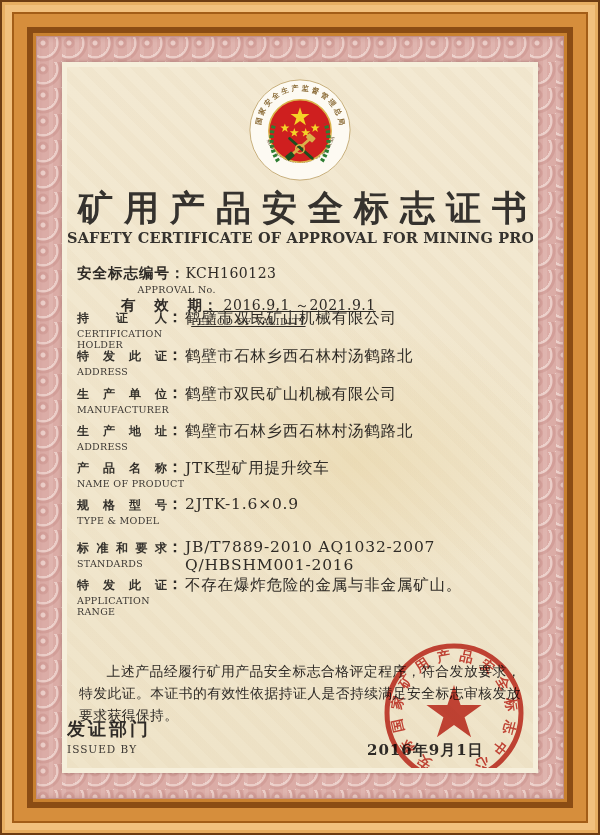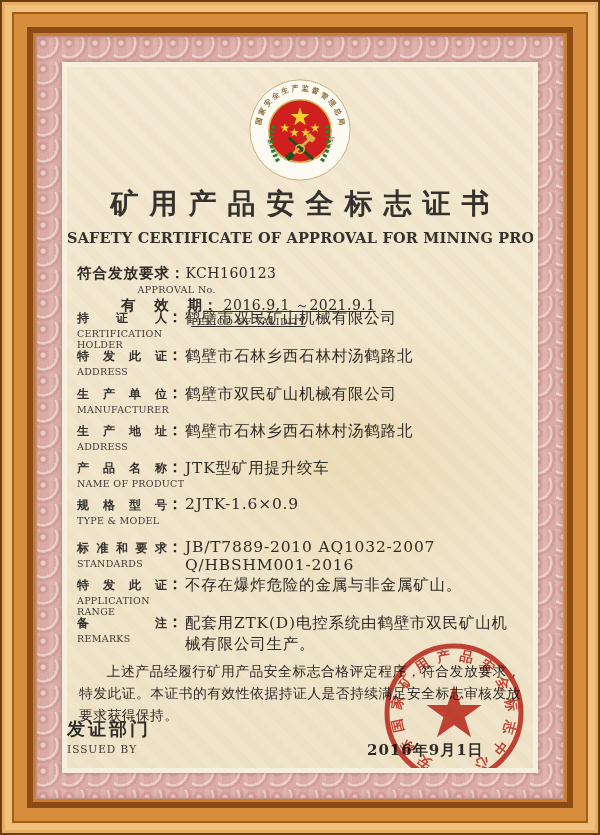--- a/index.html
+++ b/index.html
@@ -37,21 +37,21 @@
       radial-gradient(ellipse 280px 200px at 62% 56%, rgba(225,198,132,.28), transparent 70%),
       repeating-linear-gradient(45deg, rgba(213,188,146,.08) 0 9px, transparent 9px 18px),
       linear-gradient(#f3e9d2,#efe4c9);
   }
   .abs{position:absolute;}
 
   
   .emblem{left:0;right:0;margin:auto;top:11px;width:104px;height:104px;}
 
   
-  .title-zh{left:0;right:0;top:118px;text-align:center;font-size:28px;font-weight:bold;
+  .title-zh{left:0;right:0;top:118px;text-align:center;font-size:35px;font-weight:bold;
     letter-spacing:11px;padding-left:11px;color:#35322e;white-space:nowrap;}
   .title-en{left:0;right:0;top:162px;text-align:center;font-size:14.5px;font-weight:bold;color:#35322e;letter-spacing:.2px;white-space:nowrap;}
 
   
   .ap-row{left:10px;right:8px;top:196px;}
   .ap-zh{font-size:14.5px;font-weight:bold;letter-spacing:1px;}
   .ap-en{font-size:9.5px;letter-spacing:.4px;margin-top:1px;color:#3b3733;text-align:center;}
   .ap-val{font-size:14px;letter-spacing:.5px;}
   .ap-left{display:inline-block;vertical-align:top;}
   .ap-right{display:inline-block;vertical-align:top;margin-left:44px;text-decoration:underline;}
@@ -114,21 +114,21 @@
         <rect x="62" y="60" width="9" height="6" rx="1" transform="rotate(40 66 63)" fill="#d9b34a"></rect>
         <circle cx="55" cy="75" r="4.5" fill="none" stroke="#d9b34a" stroke-width="1.6"></circle>
       </g>
     </svg>
 
     <div class="abs title-zh">矿用产品安全标志证书</div>
     <div class="abs title-en">SAFETY CERTIFICATE OF APPROVAL FOR MINING PRODUCTS</div>
 
     <div class="abs ap-row">
       <div class="ap-left">
-        <span class="ap-zh">符合发放要求</span><span class="ap-zh">：</span><span class="ap-val">KCH160123</span>
+        <span class="ap-zh">安全标志编号</span><span class="ap-zh">：</span><span class="ap-val">KCH160123</span>
         <div class="ap-en">APPROVAL No.</div>
       </div>
       <div class="ap-right">
         <span class="ap-zh spread w82">有效期</span><span class="ap-zh">：</span>&nbsp;<span class="ap-val">2016.9.1 ～2021.9.1</span>
         <div class="ap-en">PERIOD OF VALIDITY</div>
       </div>
     </div>
 
     <div class="abs row" style="top:240px">
       <div class="label-block"><span class="zh-label">持证人</span><span class="colon">：</span>
@@ -155,24 +155,20 @@
         <div class="en-label">TYPE &amp; MODEL</div></div><div class="value">2JTK-1.6×0.9</div>
     </div>
     <div class="abs row" style="top:470px">
       <div class="label-block"><span class="zh-label">标准和要求</span><span class="colon">：</span>
         <div class="en-label">STANDARDS</div></div><div class="value">JB/T7889-2010 AQ1032-2007 Q/HBSHM001-2016</div>
     </div>
     <div class="abs row" style="top:507px">
       <div class="label-block"><span class="zh-label">特发此证</span><span class="colon">：</span>
         <div class="en-label">APPLICATION RANGE</div></div><div class="value">不存在爆炸危险的金属与非金属矿山。</div>
     </div>
-    <div class="abs row" style="top:545px">
-      <div class="label-block"><span class="zh-label">备注</span><span class="colon">：</span>
-        <div class="en-label">REMARKS</div></div><div class="value">配套用ZTK(D)电控系统由鹤壁市双民矿山机械有限公司生产。</div>
-    </div>
 
     <div class="abs paragraph">上述产品经履行矿用产品安全标志合格评定程序，符合发放要求，特发此证。本证书的有效性依据持证人是否持续满足安全标志审核发放要求获得保持。</div>
 
     <div class="abs issued">
       <div class="issued-zh">发证部门</div>
       <div class="issued-en">ISSUED BY</div>
     </div>
 
     <div class="abs issue-date">2016年9月1日</div>
 

